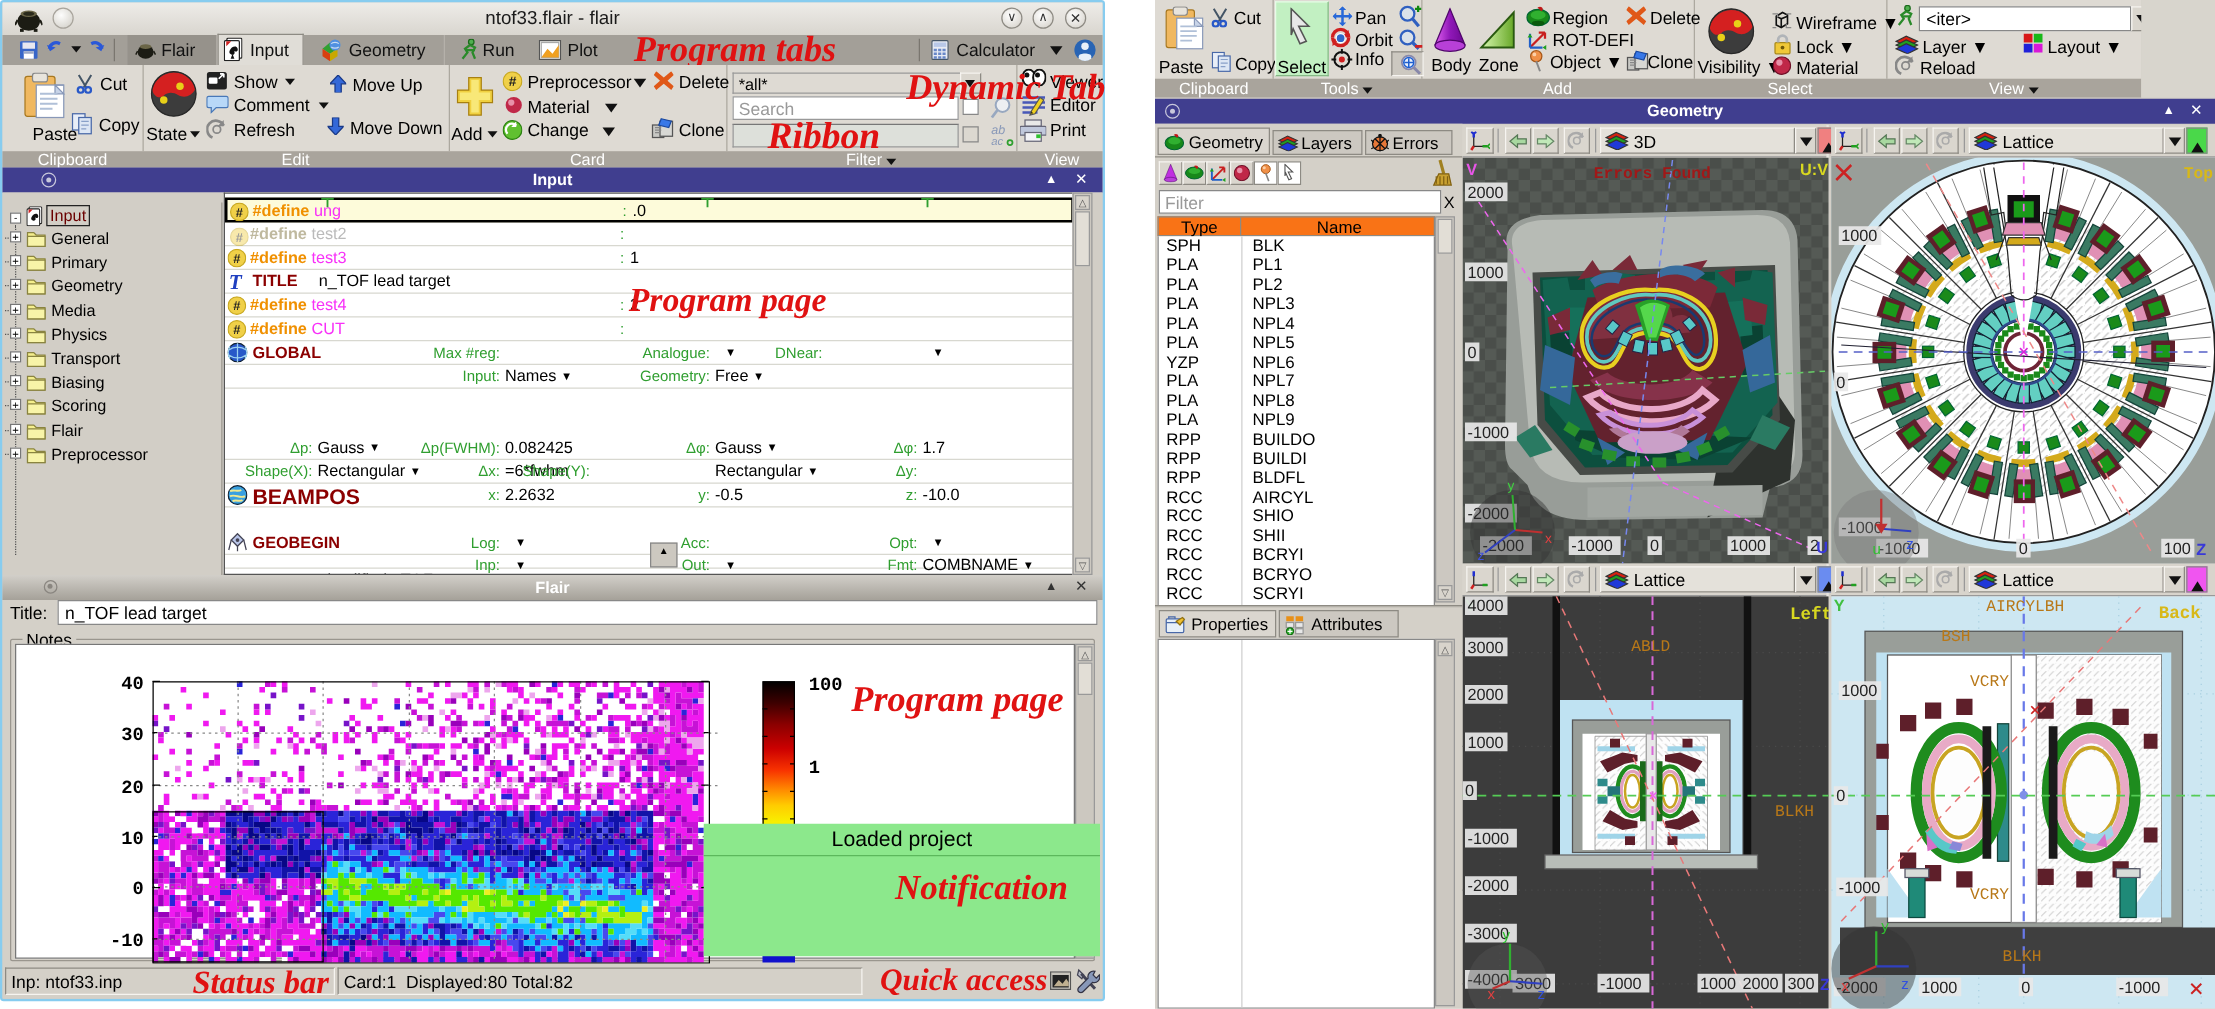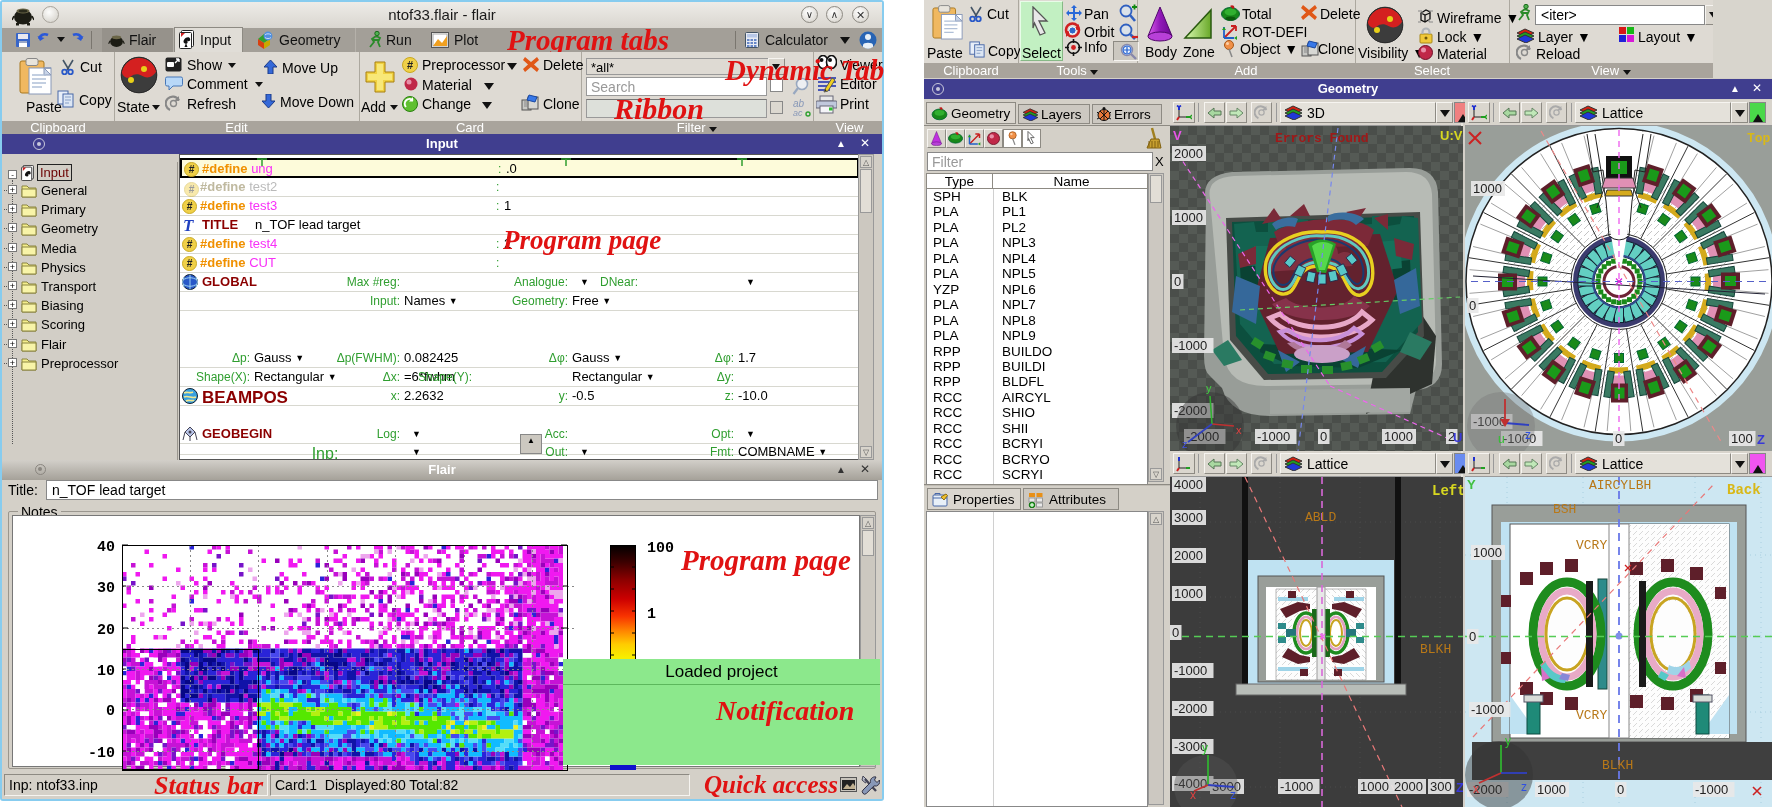--- a/index.html
+++ b/index.html
@@ -435,21 +435,21 @@
         </div>
         <div class="abs" style="left:0;top:118px;width:679px;height:19px;border-bottom:1px solid #d8d8d0;">
           <svg class="abs" style="left:2px;top:1px" width="16" height="16" viewBox="0 0 16 16">
             <circle cx="8" cy="8" r="7.5" fill="#2858c8" stroke="#123"></circle>
             <path d="M1 6c4-3 10-3 14 0M1 10c4 3 10 3 14 0M8 .5v15M2 3a10 10 0 000 10M14 3a10 10 0 010 10" stroke="#9ad0f0" fill="none"></path>
           </svg>
           <div class="abs card" style="left:22px;top:1px;font-size:13px">GLOBAL</div>
           <div class="abs grn" style="left:70px;top:2px;width:150px;text-align:right;font-size:12px">Max #reg:</div>
           <div class="abs grn" style="left:238px;top:2px;width:150px;text-align:right;font-size:12px">Analogue:</div>
           <div class="abs" style="left:400px;top:1px;font-size:13px;white-space:nowrap"><span class="dd">▼</span></div>
-          <div class="abs grn" style="left:420px;top:2px;width:150px;text-align:left;font-size:12px">DNear:</div>
+          <div class="abs grn" style="left:384px;top:2px;width:150px;text-align:center;font-size:12px">DNear:</div>
           <div class="abs" style="left:566px;top:1px;font-size:13px;white-space:nowrap"><span class="dd">▼</span></div>
         </div>
         <div class="abs" style="left:0;top:137px;width:679px;height:19px;border-bottom:1px solid #d8d8d0;">
           <div class="abs grn" style="left:70px;top:2px;width:150px;text-align:right;font-size:12px">Input:</div>
           <div class="abs" style="left:224px;top:1px;font-size:13px;white-space:nowrap">Names <span class="dd">▼</span></div>
           <div class="abs grn" style="left:238px;top:2px;width:150px;text-align:right;font-size:12px">Geometry:</div>
           <div class="abs" style="left:392px;top:1px;font-size:13px;white-space:nowrap">Free <span class="dd">▼</span></div>
         </div>
         <div class="abs" style="left:0;top:194px;width:679px;height:19px;border-bottom:1px solid #d8d8d0;">
           <div class="abs grn" style="left:-80px;top:2px;width:150px;text-align:right;font-size:12px">Δp:</div>
@@ -490,21 +490,21 @@
             <circle cx="8" cy="6" r="1.5" fill="#445"></circle>
           </svg>
           <div class="abs card" style="left:22px;top:1px;font-size:13px">GEOBEGIN</div>
           <div class="abs grn" style="left:70px;top:2px;width:150px;text-align:right;font-size:12px">Log:</div>
           <div class="abs" style="left:232px;top:1px;font-size:13px;white-space:nowrap"><span class="dd">▼</span></div>
           <div class="abs grn" style="left:238px;top:2px;width:150px;text-align:right;font-size:12px">Acc:</div>
           <div class="abs grn" style="left:404px;top:2px;width:150px;text-align:right;font-size:12px">Opt:</div>
           <div class="abs" style="left:566px;top:1px;font-size:13px;white-space:nowrap"><span class="dd">▼</span></div>
         </div>
         <div class="abs" style="left:0;top:288px;width:679px;height:12px;border-bottom:1px solid #d8d8d0;">
-          <div class="abs grn" style="left:70px;top:2px;width:150px;text-align:center;font-size:16px">Inp:</div>
+          <div class="abs grn" style="left:70px;top:2px;width:150px;text-align:right;font-size:12px">Inp:</div>
           <div class="abs" style="left:232px;top:1px;font-size:13px;white-space:nowrap"><span class="dd">▼</span></div>
           <div class="abs grn" style="left:238px;top:2px;width:150px;text-align:right;font-size:12px">Out:</div>
           <div class="abs" style="left:400px;top:1px;font-size:13px;white-space:nowrap"><span class="dd">▼</span></div>
           <div class="abs grn" style="left:404px;top:2px;width:150px;text-align:right;font-size:12px">Fmt:</div>
           <div class="abs" style="left:558px;top:1px;font-size:13px;white-space:nowrap">COMBNAME <span class="dd">▼</span></div>
         </div>
         <div class="abs" style="left:0;top:300px;width:679px;height:6px;border-bottom:1px solid #d8d8d0;">
           <div class="abs grn" style="left:-72px;top:2px;width:150px;text-align:right;font-size:12px">Title:</div>
           <div class="abs" style="left:82px;top:1px;font-size:13px;white-space:nowrap">implified nTOF geometry</div>
         </div>
@@ -711,21 +711,21 @@
         </defs>
         <path d="M28 2v28H2z" fill="url(#zone)" stroke="#2a5a10" stroke-width="1.5"></path>
       </svg>
     <div class="abs" style="left:259px;top:44px;font-size:14px">Zone</div>
     <svg class="abs" style="left:297px;top:5px" width="19" height="17" viewBox="0 0 19 17">
         <ellipse cx="9.5" cy="9" rx="9" ry="6.5" fill="#18881a" stroke="#063"></ellipse>
         <ellipse cx="9.5" cy="7" rx="6" ry="3.5" fill="#30b030"></ellipse>
         <path d="M9 1c3-2 6 1 3 3z" fill="#c01818"></path>
         <ellipse cx="9.5" cy="13.5" rx="5" ry="2" fill="#0a5a0c"></ellipse>
       </svg>
-    <div class="abs" style="left:318px;top:6px;font-size:14px">Total</div>
+    <div class="abs" style="left:318px;top:6px;font-size:14px">Region</div>
     <svg class="abs" style="left:297px;top:23px" width="18" height="17" viewBox="0 0 18 17">
         <path d="M3 15L15 3m0 0v5m0-5h-5" stroke="#c82020" stroke-width="1.8" fill="none"></path>
         <path d="M3 15L3 4m0 11h10" stroke="#2060c8" stroke-width="1.8" fill="none"></path>
         <path d="M3 4l-2 3h4zM13 15l3-2v4z" fill="#20a020"></path>
       </svg>
     <div class="abs" style="left:318px;top:24px;font-size:14px">ROT-DEFI</div>
     <svg class="abs" style="left:298px;top:40px" width="15" height="18" viewBox="0 0 15 18">
         <circle cx="7" cy="5" r="4.5" fill="#f09048" stroke="#a85818"></circle>
         <circle cx="5.5" cy="3.5" r="1.5" fill="#fcd0a8"></circle>
         <path d="M7 9l3 8" stroke="#888" stroke-width="1.6"></path>
@@ -878,21 +878,21 @@
       </div>
     <div class="abs" style="left:219px;top:28px;width:22px;height:22px">
         <svg width="20" height="22" viewBox="0 0 20 22">
           <path d="M9 1l3 11" stroke="#a08020" stroke-width="2.5"></path>
           <path d="M8 12h8l2 9H4z" fill="#c8a030" stroke="#806010"></path>
           <path d="M6 14v6M9 14v7M12 14v7M15 14v6" stroke="#806010"></path>
         </svg>
       </div>
     <div class="abs" style="left:3px;top:53px;width:226px;height:19px;background:#fff;border:1px solid #888;font-size:14px;color:#999;padding:1px 0 0 4px">Filter</div>
     <div class="abs" style="left:231px;top:55px;font-size:13px">X</div>
-    <div class="abs" style="left:2px;top:74px;width:222px;height:16px;background:#ffffff;border:1px solid #8d8a83">
+    <div class="abs" style="left:2px;top:74px;width:222px;height:16px;background:#f97316;border:1px solid #8d8a83">
       <div class="abs" style="left:0;width:66px;text-align:center;top:0;font-size:13.5px;border-right:1px solid #8d8a83;height:15px">Type</div>
       <div class="abs" style="left:67px;width:155px;text-align:center;top:0;font-size:13.5px">Name</div>
       </div>
     <div class="abs" style="left:2px;top:90px;width:222px;height:296px;background:#fff;border:1px solid #888;border-top:none;overflow:hidden">
       <div class="abs" style="left:66px;top:0;width:1px;height:296px;background:#d0d0d0"></div>
         <div class="abs" style="left:0;top:0.0px;width:222px;height:16px">
           <div class="abs" style="left:6px;font-size:13.5px">SPH</div>
           <div class="abs" style="left:75px;font-size:13.5px">BLK</div>
         </div>
         <div class="abs" style="left:0;top:15.4px;width:222px;height:16px">

